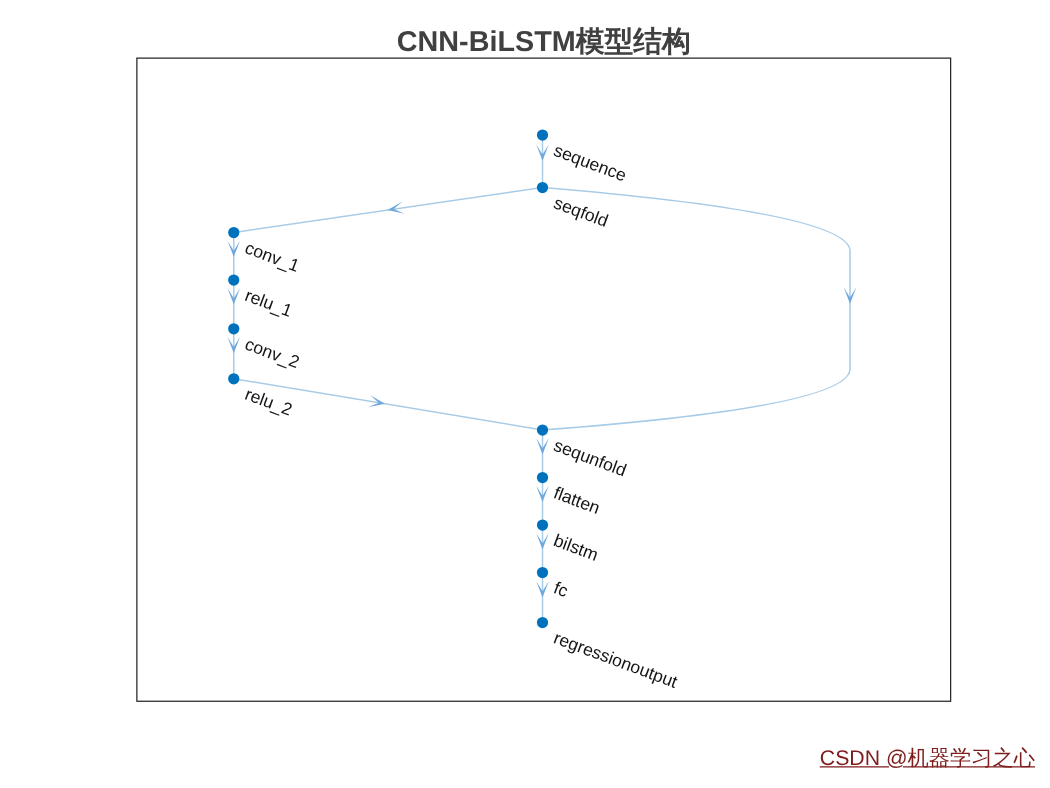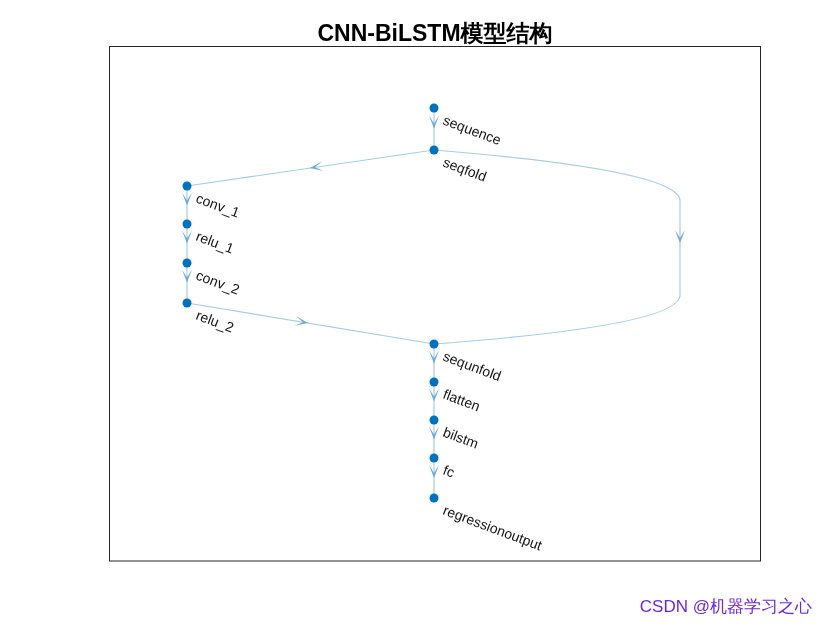--- a/index.html
+++ b/index.html
@@ -1,25 +1,25 @@
 <!DOCTYPE html>
 <html><head>
 <meta charset="utf-8">
 <style>
   html,body{margin:0;padding:0;background:#ffffff;}
   body{width:840px;height:630px;position:relative;overflow:hidden;
        font-family:"Liberation Sans", sans-serif;}
   .fig-title{
     position:absolute;left:109px;top:18px;width:652px;
-    text-align:center;font-size:23px;font-weight:bold;color:#000000;
+    text-align:center;font-size:23px;font-weight:bold;color:#404040;
     letter-spacing:0px;white-space:nowrap;
   }
   .watermark{
-    position:absolute;top:595px;right:28px;
-    font-size:17px;color:#6d28d9;white-space:nowrap;
+    position:absolute;top:595px;right:12px;
+    font-size:17px;color:#7f1d1d;white-space:nowrap;text-decoration:underline;
   }
   svg{position:absolute;left:0;top:0;}
   .nodelabel{
     font-family:"Liberation Sans", sans-serif;
     font-size:14px;fill:#141414;
   }
 </style>
 </head>
 <body>
 

